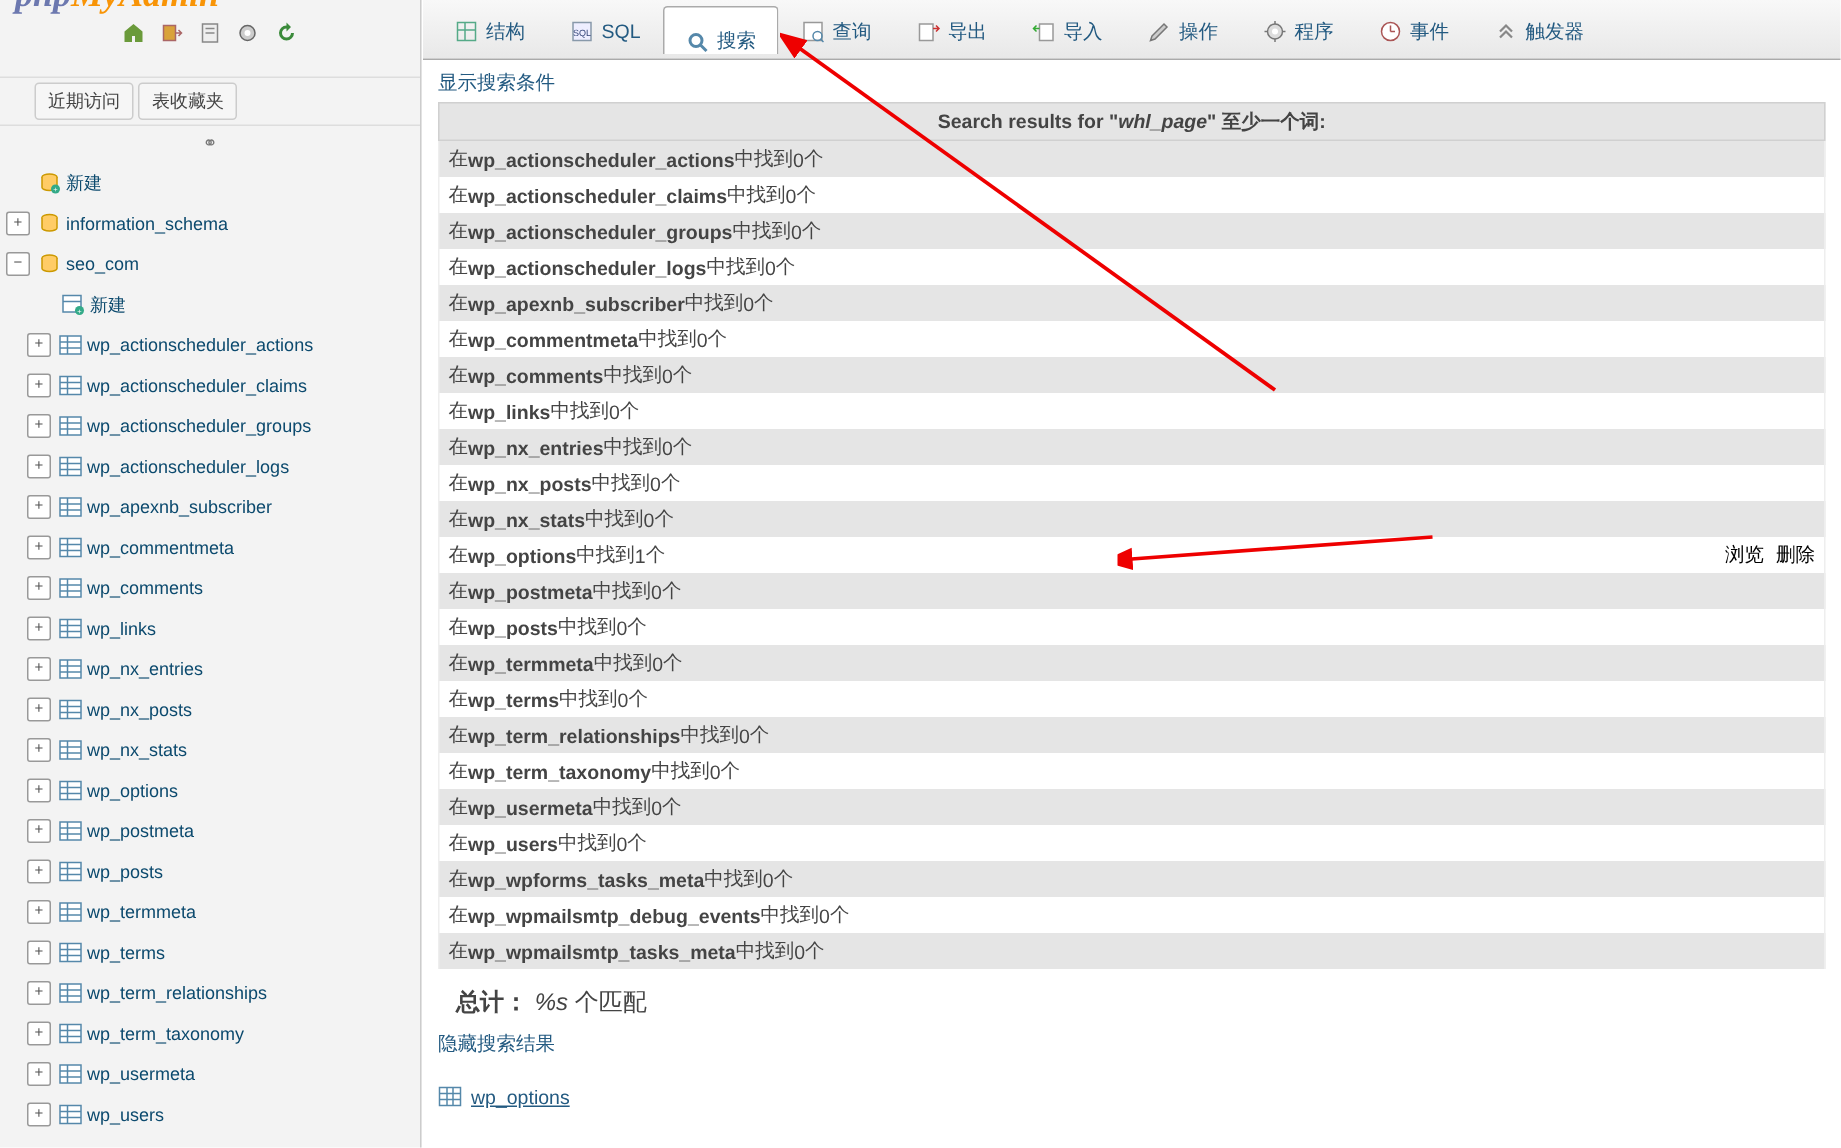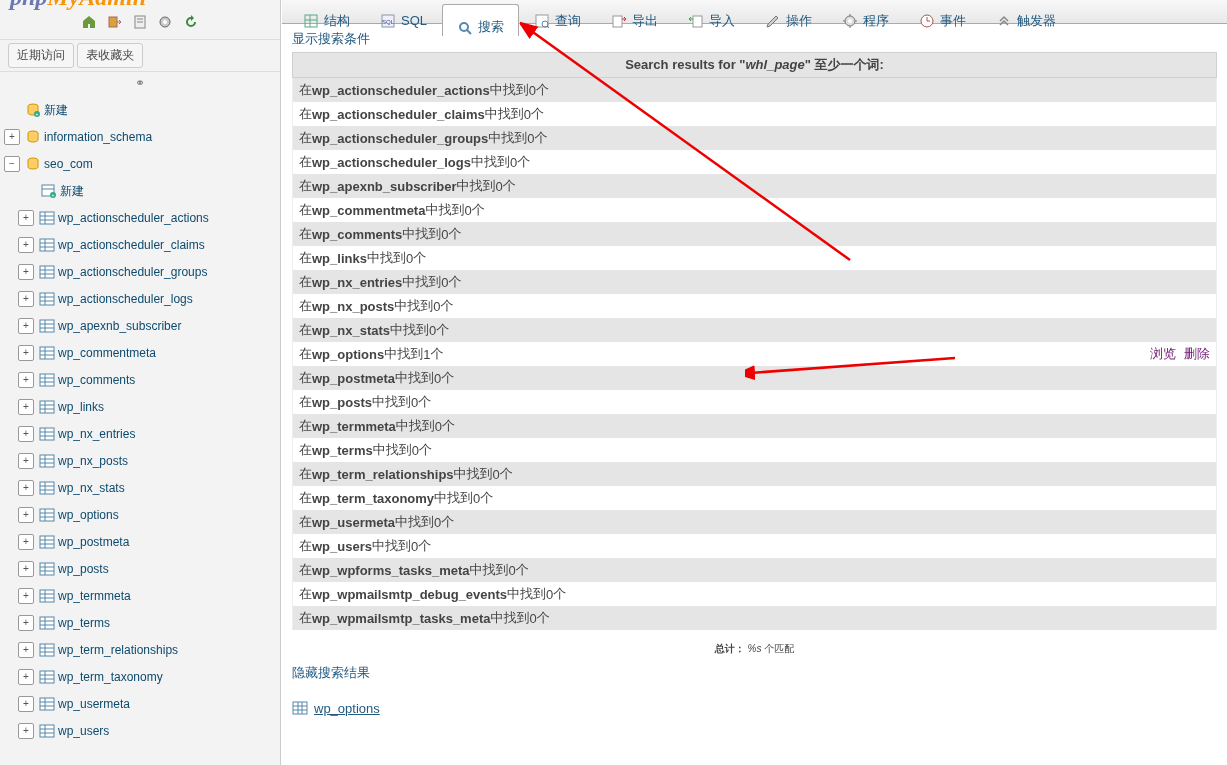--- a/index.html
+++ b/index.html
@@ -1,57 +1,57 @@
 <!DOCTYPE html>
 <html><head>
 <meta charset="utf-8">
 <style>
 * { margin: 0; padding: 0; box-sizing: border-box; }
 body { font-family: "Microsoft YaHei", Arial, sans-serif; font-size: 12px; color: #444; background: #fff; overflow: hidden; width:1227px; height:765px; position:relative;}
-a { color: #701a75; text-decoration: none; }
+a { color: #000000; text-decoration: none; }
 
 .left-panel { position: absolute; left:0; top:0; width: 281px; height: 765px; background: #f3f3f3; border-right: 1px solid #ccc; overflow:hidden;}
 .logo { color: #6c78af; font-family: "Times New Roman", serif; font-style: italic; font-weight: bold; font-size: 24px; padding: 0 10px; letter-spacing: 0; }
 
 .icon-row { text-align: center; padding: 3px 0 6px; }
 .icon-row span { display: inline-block; width: 16px; height: 16px; margin: 0 3px; cursor:pointer; }
 
-.recent-row { padding: 3px 8px; border-top:1px solid #ddd; border-bottom:1px solid #ddd; }
+.recent-row { padding: 3px 23px; border-top:1px solid #ddd; border-bottom:1px solid #ddd;margin-top:12px; }
 .recent-row .btn { display:inline-block; background:#f6f6f6; border:1px solid #ccc; border-radius:3px; padding:3px 8px; font-size:12px; cursor:pointer; }
 .link-icon { text-align:center; padding:4px 0; color:#777;}
 
 .tree { padding: 2px 0 0 0; font-size: 12px; line-height: 26px; }
 .tree .row { display:flex; align-items:center; height:27px; padding-left:4px; white-space:nowrap; cursor:pointer;}
 .tree .exp { display:inline-flex; align-items:center; justify-content:center; width:16px; height:16px; border:1px solid #999; background:#fff; font-size:10px; line-height:1; color:#555; margin-right:2px; border-radius:2px;}
 .tree .noexp { display:inline-block; width:18px; }
 .tree .ic { display:inline-block; width:16px; height:16px; margin:0 3px; flex-shrink:0;}
 .tree .lbl { color:#0c4a6e; }
 .tree .indent1 { padding-left: 20px; }
 .tree .indent2 { padding-left: 18px; }
 
 .right-panel { position:absolute; left:282px; top:0; right:0; height:765px; background:#fff; }
 
-.tabs { display:flex; background: linear-gradient(#f8f8f8,#e8e8e8); border-bottom:1px solid #aaa; height:24px; padding-left:6px;}
+.tabs { display:flex; background: linear-gradient(#f8f8f8,#e8e8e8); border-bottom:1px solid #aaa; height:40px; padding-left:6px;}
 .tab { display:flex; align-items:center; padding: 0 14px; font-size:13px; color:#235a81; border:1px solid transparent; border-bottom:none; cursor:pointer; margin-top:4px; height:32px; border-radius:3px 3px 0 0;}
 .tab.active { background:#fff; border-color:#aaa; color:#235a81;align-items:flex-end; }
 .tab .tic { width:16px; height:16px; margin-right:5px; display:inline-block;}
 
 .content { padding: 4px 10px 10px 10px; }
 .criteria-link { color:#235a81; font-size:13px; line-height:22px; cursor:pointer;margin-top:18px;}
 .heading-row { background:#e5e5e5; text-align:center; font-size:13px; padding:3px 0; border:1px solid #d0d0d0; margin-top:2px; font-weight:bold;}
 .heading-row em { }
 
 .res-list { margin-top:0; }
 .res { font-size:13px; padding:3px 6px; display:flex; align-items:center; border-left:1px solid #eee; border-right:1px solid #eee;}
 .res.odd { background:#e5e5e5; }
 .res .tname { font-weight:bold; }
 .res .actions { margin-left:auto; }
 .res .actions a { margin-left:8px; }
 
-.total { font-size:10px; margin:12px 0 8px;text-align:center; }
+.total { font-size:16px; margin:12px 12px 8px; }
 .total em { font-style:italic; }
 .hide-link { color:#235a81; font-size:13px; cursor:pointer;}
 .foot-tbl { margin-top:18px; display:flex; align-items:center; gap:6px; color:#235a81; font-size:13px;}
 
 
 .svg16 { width:16px; height:16px; display:block; }
 
 
 .arrow-svg { position:absolute; pointer-events:none; }
 </style>

